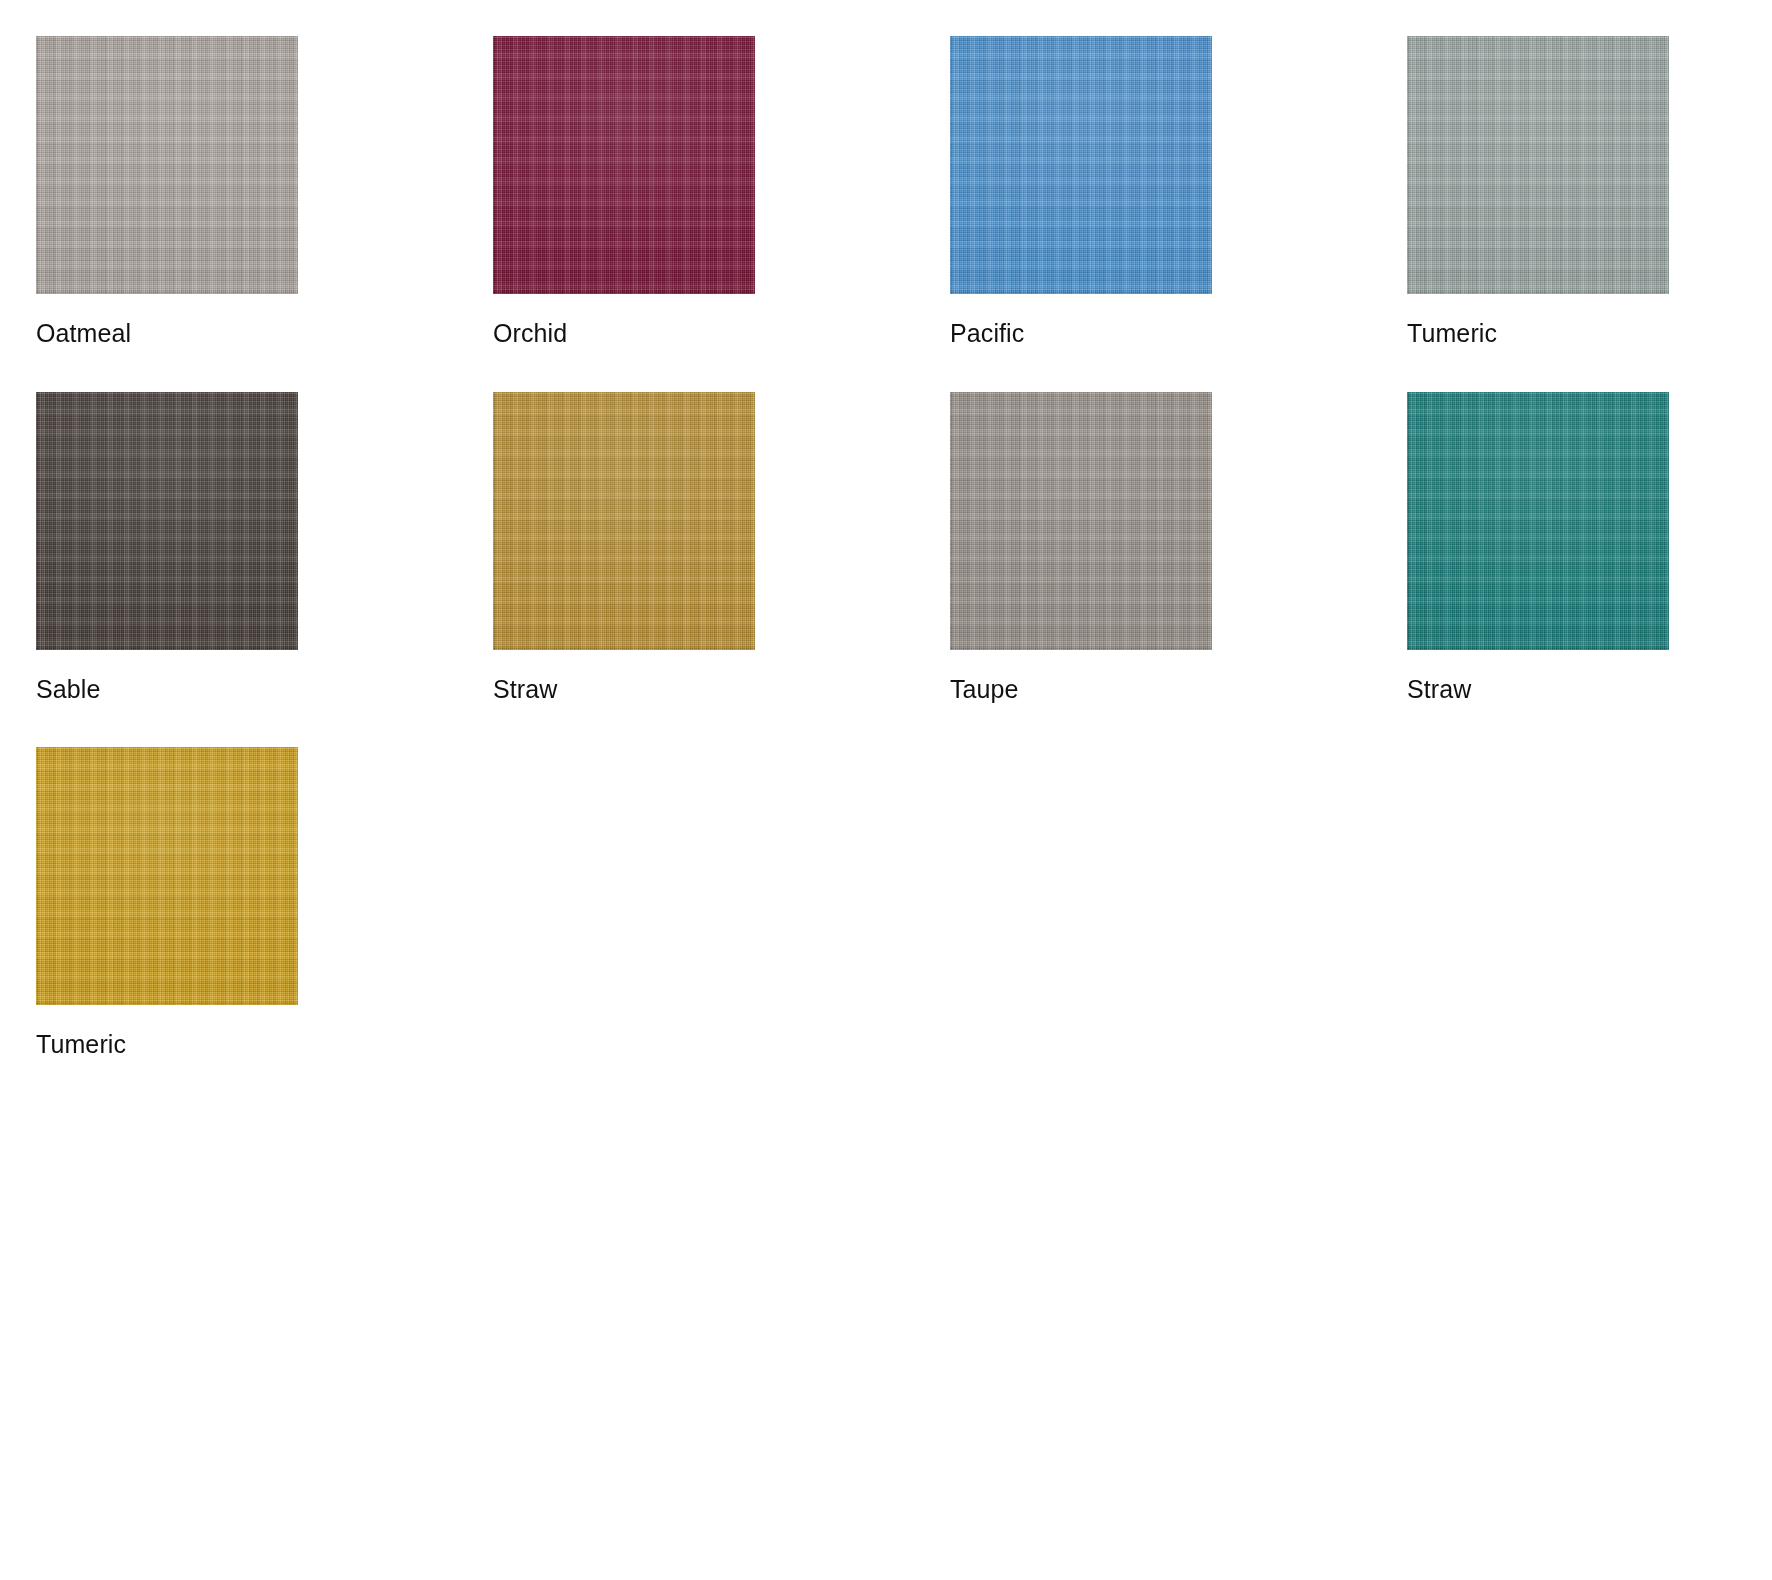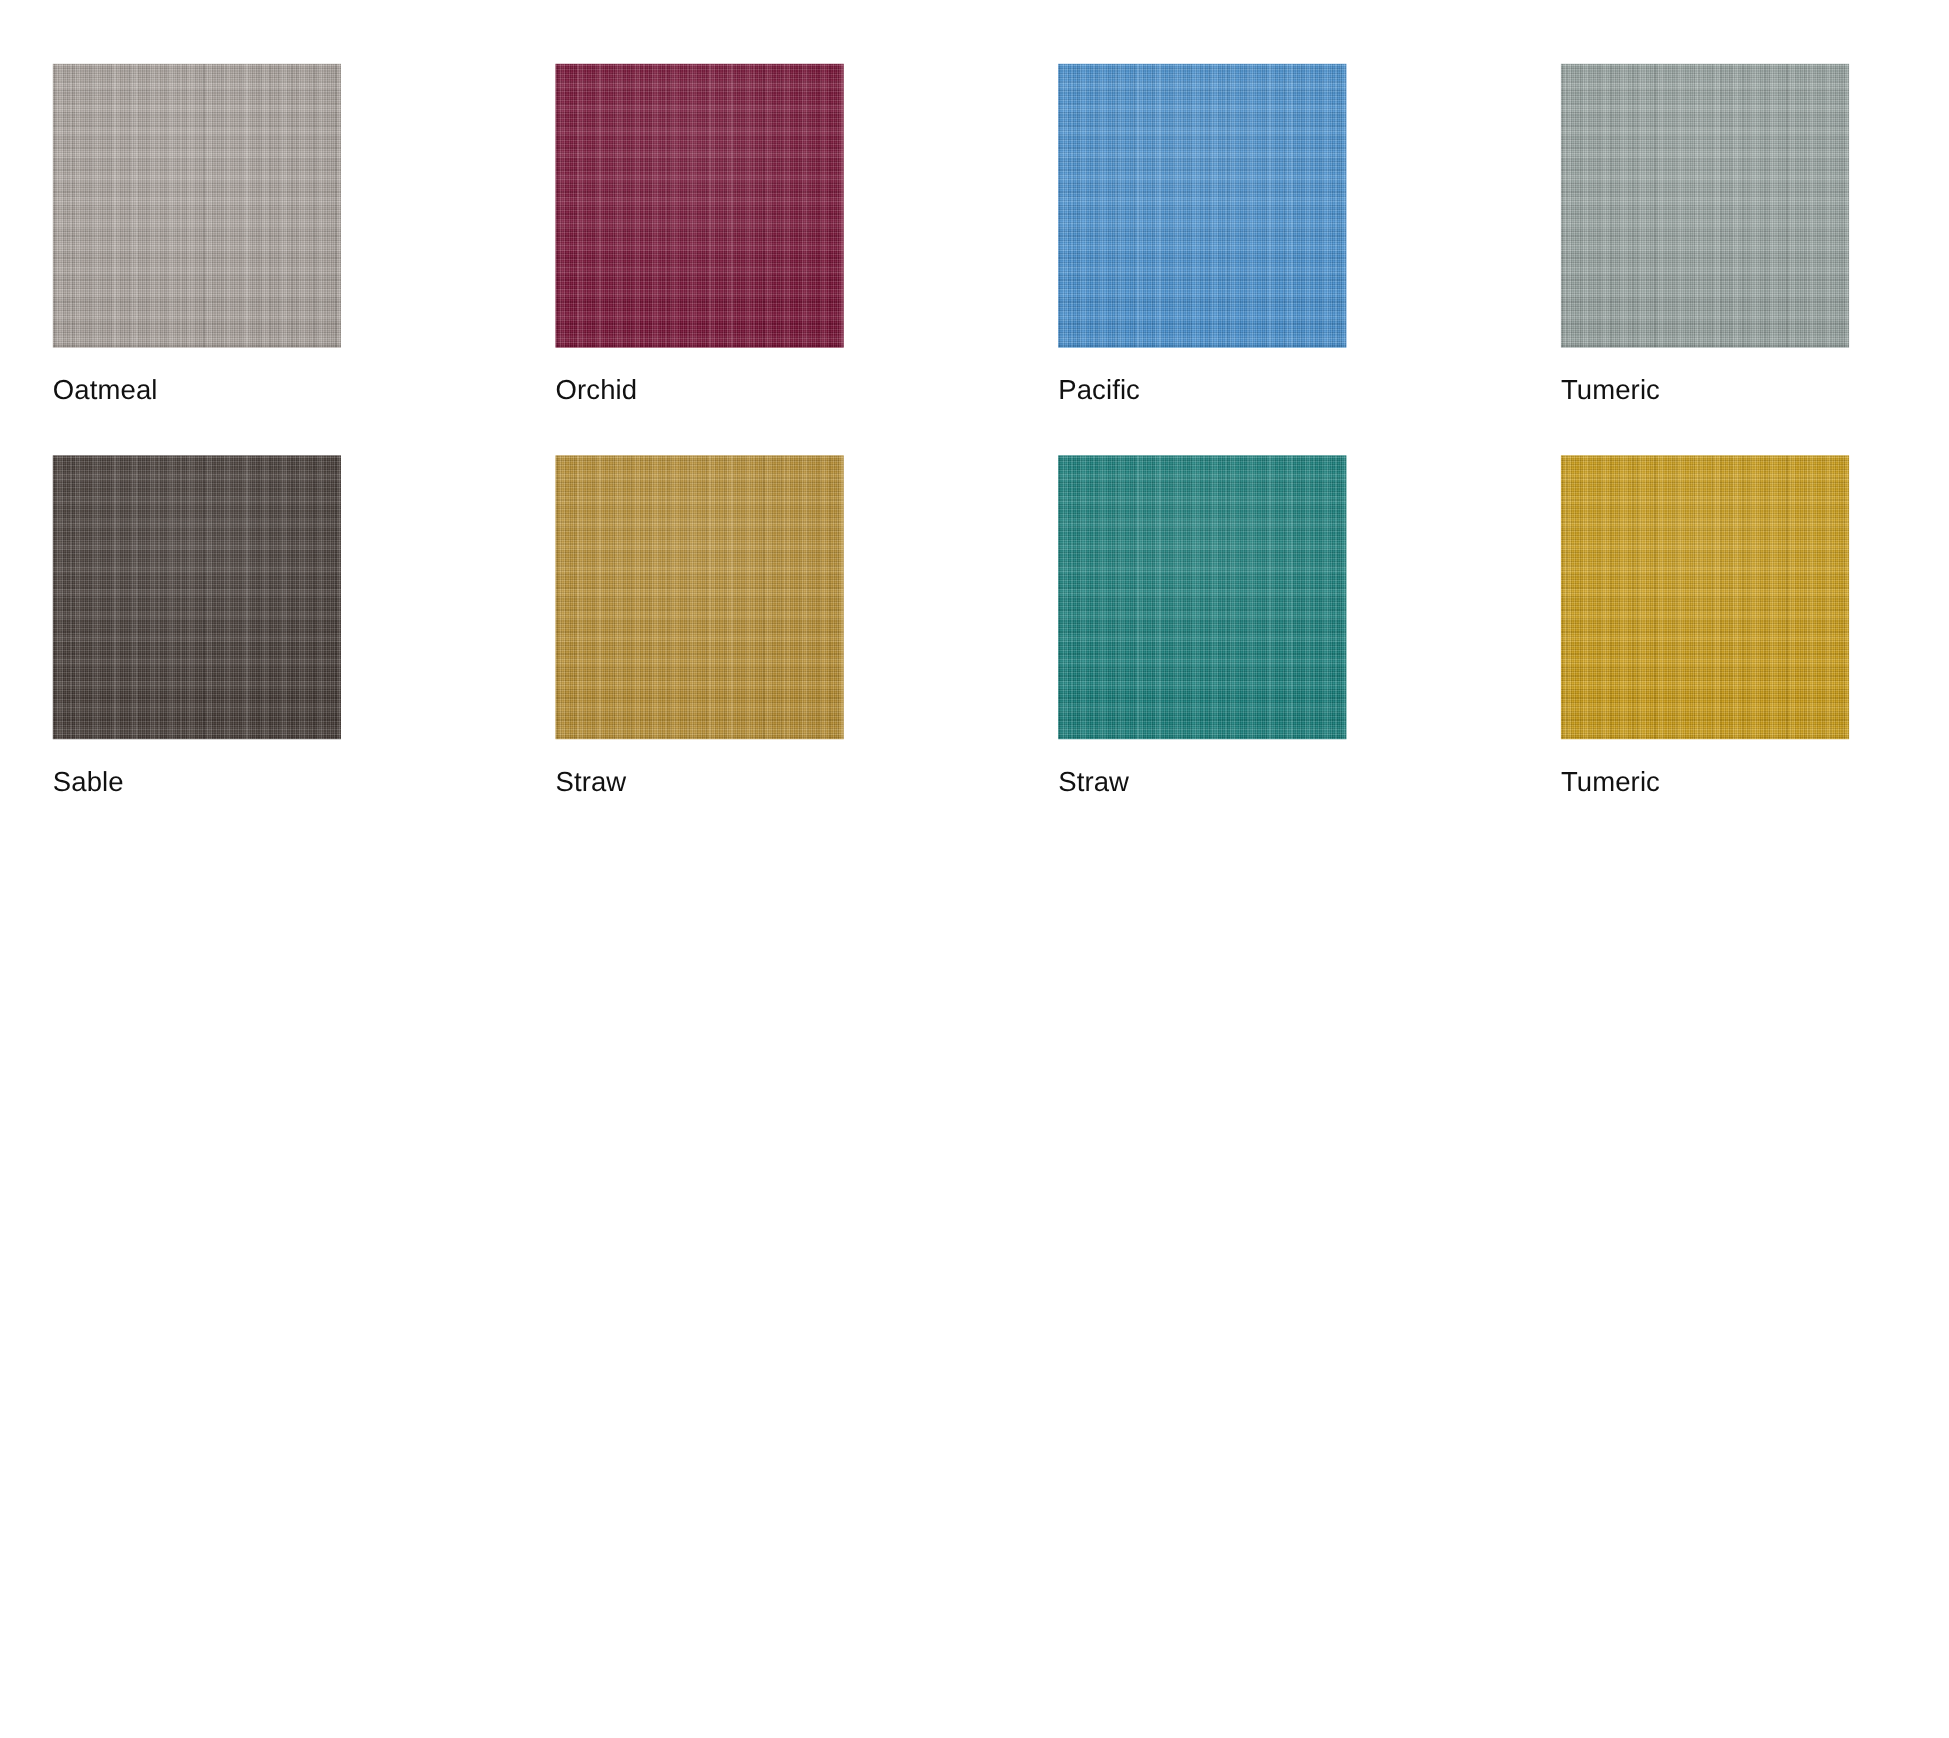--- a/index.html
+++ b/index.html
@@ -14,23 +14,22 @@
     min-height: 1580px;
     font-family: "Liberation Sans", "DejaVu Sans", sans-serif;
     -webkit-font-smoothing: antialiased;
   }
 
   #swatch-grid {
     display: grid;
     grid-template-columns: repeat(4, 262px);
     column-gap: 195px;
     row-gap: 44px;
-    padding: 36px 0 0 48px;
+    padding: 36px 0 0 36px;
     width: 1772px;
-    margin-top: 22px;
   }
 
   .swatch-cell {
     width: 262px;
   }
 
   .swatch-chip {
     position: relative;
     width: 262px;
     height: 258px;
@@ -124,20 +123,24 @@
     </div>
     <div class="swatch-cell">
       <div class="swatch-chip" title="Sable" style="background-color: rgb(72, 62, 57);"></div>
       <div class="swatch-label">Sable</div>
     </div>
     <div class="swatch-cell">
       <div class="swatch-chip" title="Straw" style="background-color: rgb(191, 148, 53);"></div>
       <div class="swatch-label">Straw</div>
     </div>
     <div class="swatch-cell">
+      <div class="swatch-chip" title="Taupe" style="background-color: rgb(156, 147, 140);"></div>
+      <div class="swatch-label">Taupe</div>
+    </div>
+    <div class="swatch-cell">
       <div class="swatch-chip" title="Teal" style="background-color: rgb(23, 130, 126);"></div>
       <div class="swatch-label">Straw</div>
     </div>
     <div class="swatch-cell">
       <div class="swatch-chip" title="Tumeric" style="background-color: rgb(211, 163, 24);"></div>
       <div class="swatch-label">Tumeric</div>
     </div>
   </main>
 
 </body></html>

